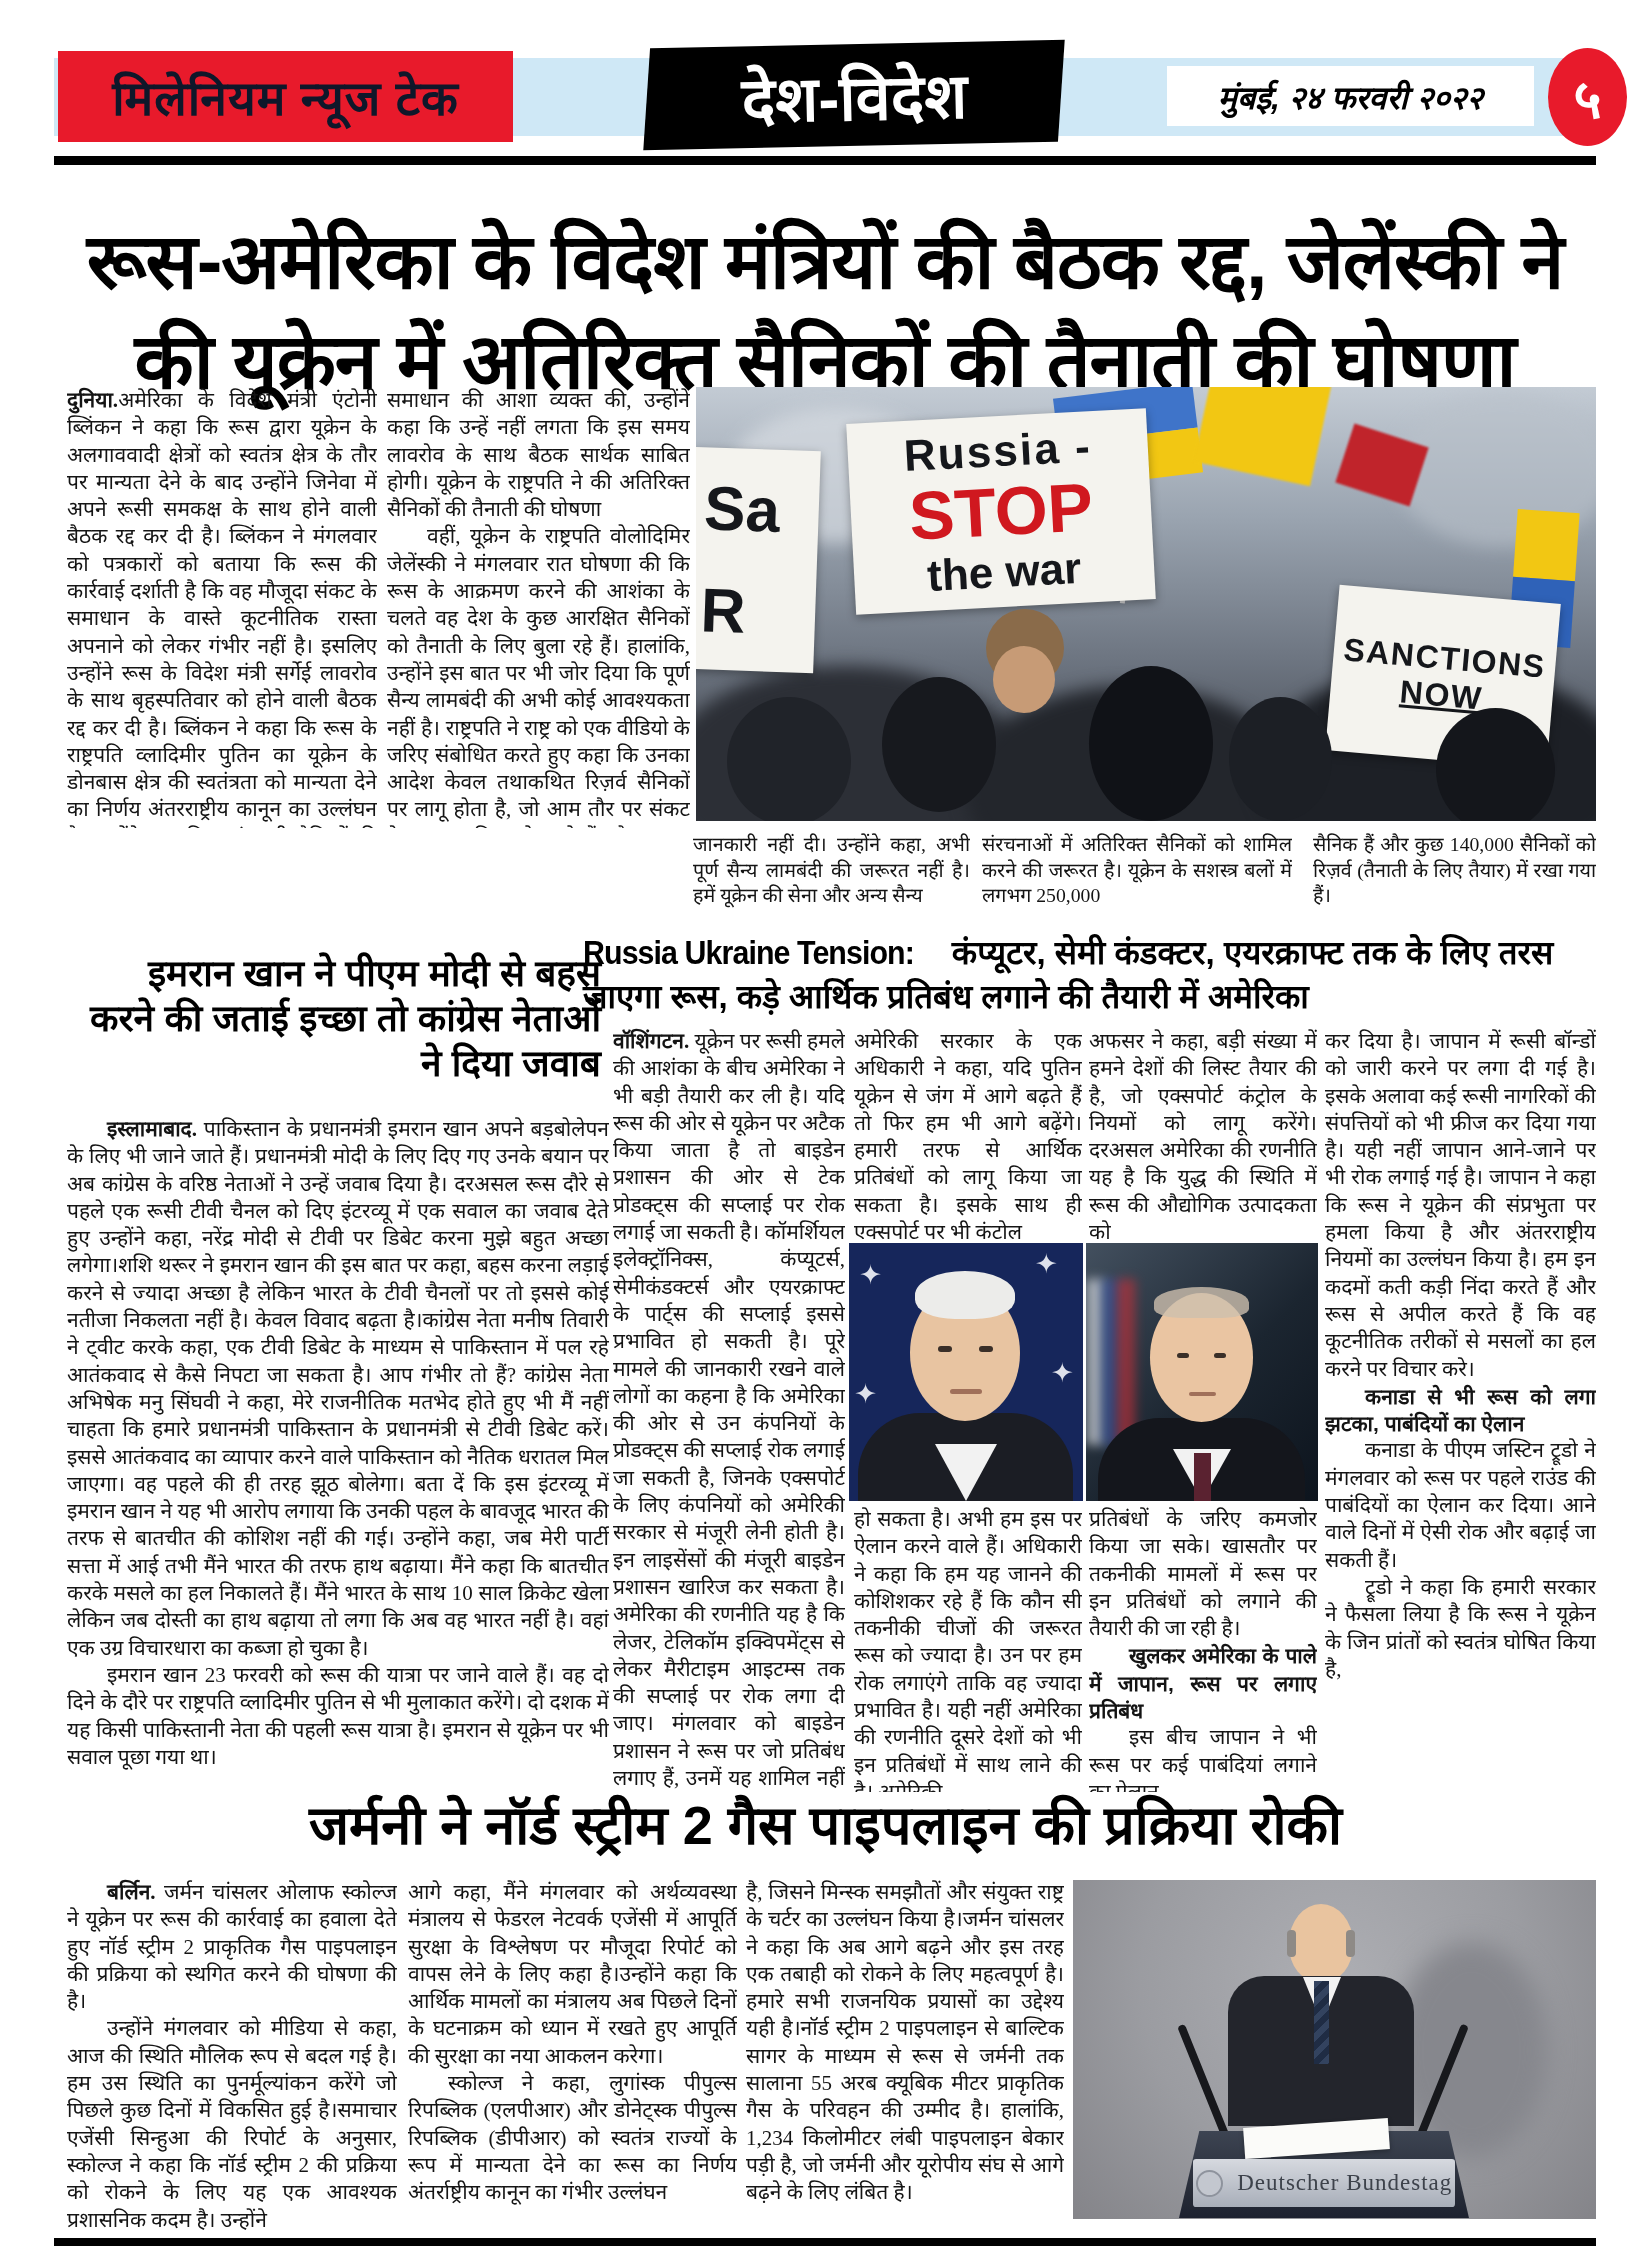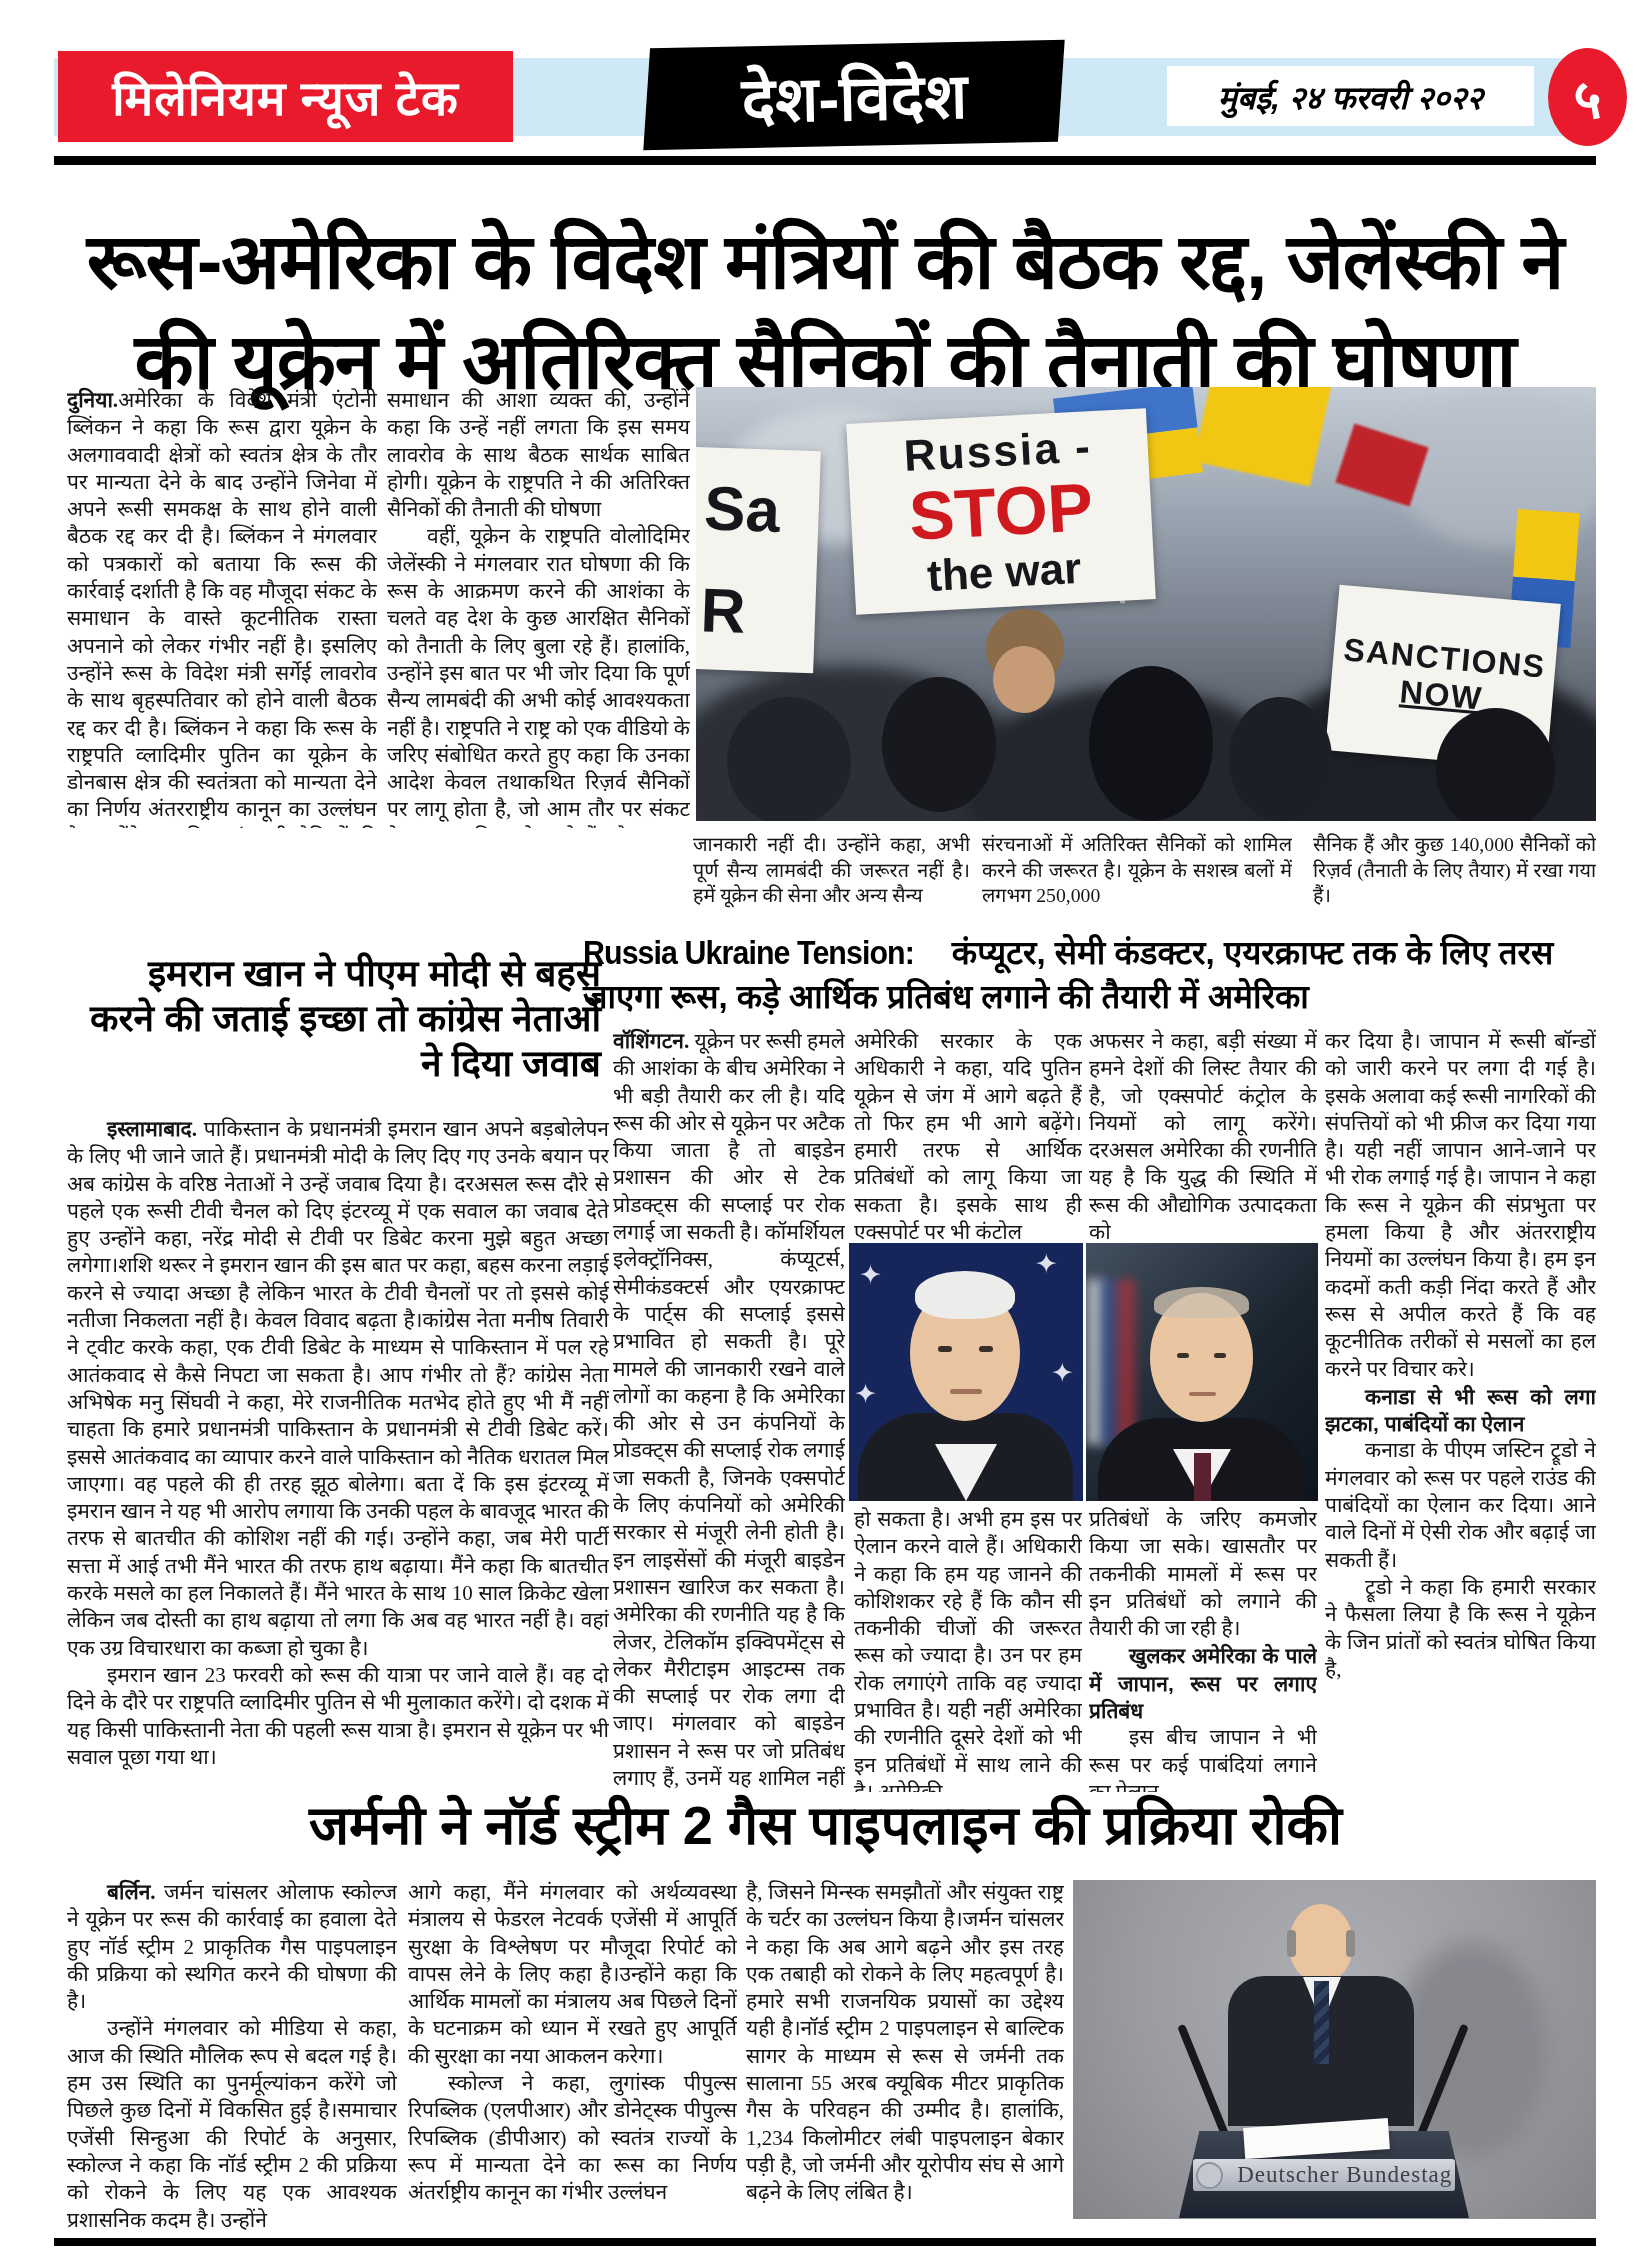--- a/index.html
+++ b/index.html
@@ -2,21 +2,21 @@
 <html style="font-size:8.3px"><head>
 <meta charset="utf-8">
 <style>
   html,body{margin:0;padding:0;background:#e9e9e9;}
   .page{position:relative;width:1650px;height:2261px;background:#ffffff;
         font-family:"Liberation Serif", serif;color:#111;overflow:hidden;}
   .abs{position:absolute;}
   
   .band{background:#cfe8f6;}
   .brand-box{background:#e81a2b;display:flex;align-items:center;justify-content:center;}
-  .brand-box span{color:#ffffff;font-family:"Liberation Sans",sans-serif;font-weight:bold;font-size:48px;letter-spacing:1px;}
+  .brand-box span{color:#0f172a;font-family:"Liberation Sans",sans-serif;font-weight:bold;font-size:48px;letter-spacing:1px;}
   .section-box{background:#000;display:flex;align-items:center;justify-content:center;transform:skewX(-5deg) rotate(-1.2deg);}
   .section-box span{color:#fff;font-family:"Liberation Sans",sans-serif;font-weight:bold;font-size:63px;transform:skewX(5deg);}
   .date-box{background:#fff;display:flex;align-items:center;justify-content:center;}
   .date-box span{font-family:"Liberation Sans",sans-serif;font-weight:bold;font-style:italic;font-size:32px;color:#000;}
   .page-circle{background:#e81a2b;border-radius:50%;display:flex;align-items:center;justify-content:center;}
   .page-circle span{color:#fff;font-family:"Liberation Sans",sans-serif;font-weight:bold;font-size:54px;}
   .rule{background:#000;}
   
   .headline{font-family:"Liberation Sans",sans-serif;font-weight:800;color:#000;}
   .h-main{font-size:77px;line-height:1.30;text-align:center;letter-spacing:-1px;margin-top:36px;}
@@ -220,21 +220,21 @@
     <div class="abs" style="left:273px;top:50px;width:9.3px;height:27px;background:#8e8a86;border-radius:4.1px;"></div>
     <div class="abs" style="left:155px;top:96px;width:186px;height:150px;background:#23252c;border-radius:36px 36px 0 0;"></div>
     <div class="abs" style="left:230px;top:97px;width:38px;height:47px;background:#f2f2f2;clip-path:polygon(50% 100%,0 0,100% 0);"></div>
     <div class="abs" style="left:241px;top:101px;width:14.5px;height:83px;background:repeating-linear-gradient(135deg,#33435f 0 6.2px,#1f2c44 6.2px 12.4px);"></div>
 
     <div class="mic" style="left:130px;top:140px;height:140px;transform:rotate(-22deg);"></div>
     <div class="mic" style="left:362px;top:140px;height:140px;transform:rotate(22deg);"></div>
 
     <div class="lectern" style="left:106px;top:251px;width:290px;height:87px;"></div>
     <div class="abs" style="left:171px;top:243px;width:145px;height:31px;background:#fbfbf9;transform:rotate(-4deg);box-shadow:0 2.1px 5.2px rgba(0,0,0,.3);"></div>
-    <div class="plate" style="left:120px;top:279px;width:262px;height:32px;">
+    <div class="plate" style="left:120px;top:279px;width:262px;height:48px;">
       <div class="emblem"></div>
       <span>Deutscher Bundestag</span>
     </div>
   </div>
 
   <div class="abs rule" style="left:54px;top:2238px;width:1542px;height:8.3px;"></div>
 </div>
 
 
 </body></html>

